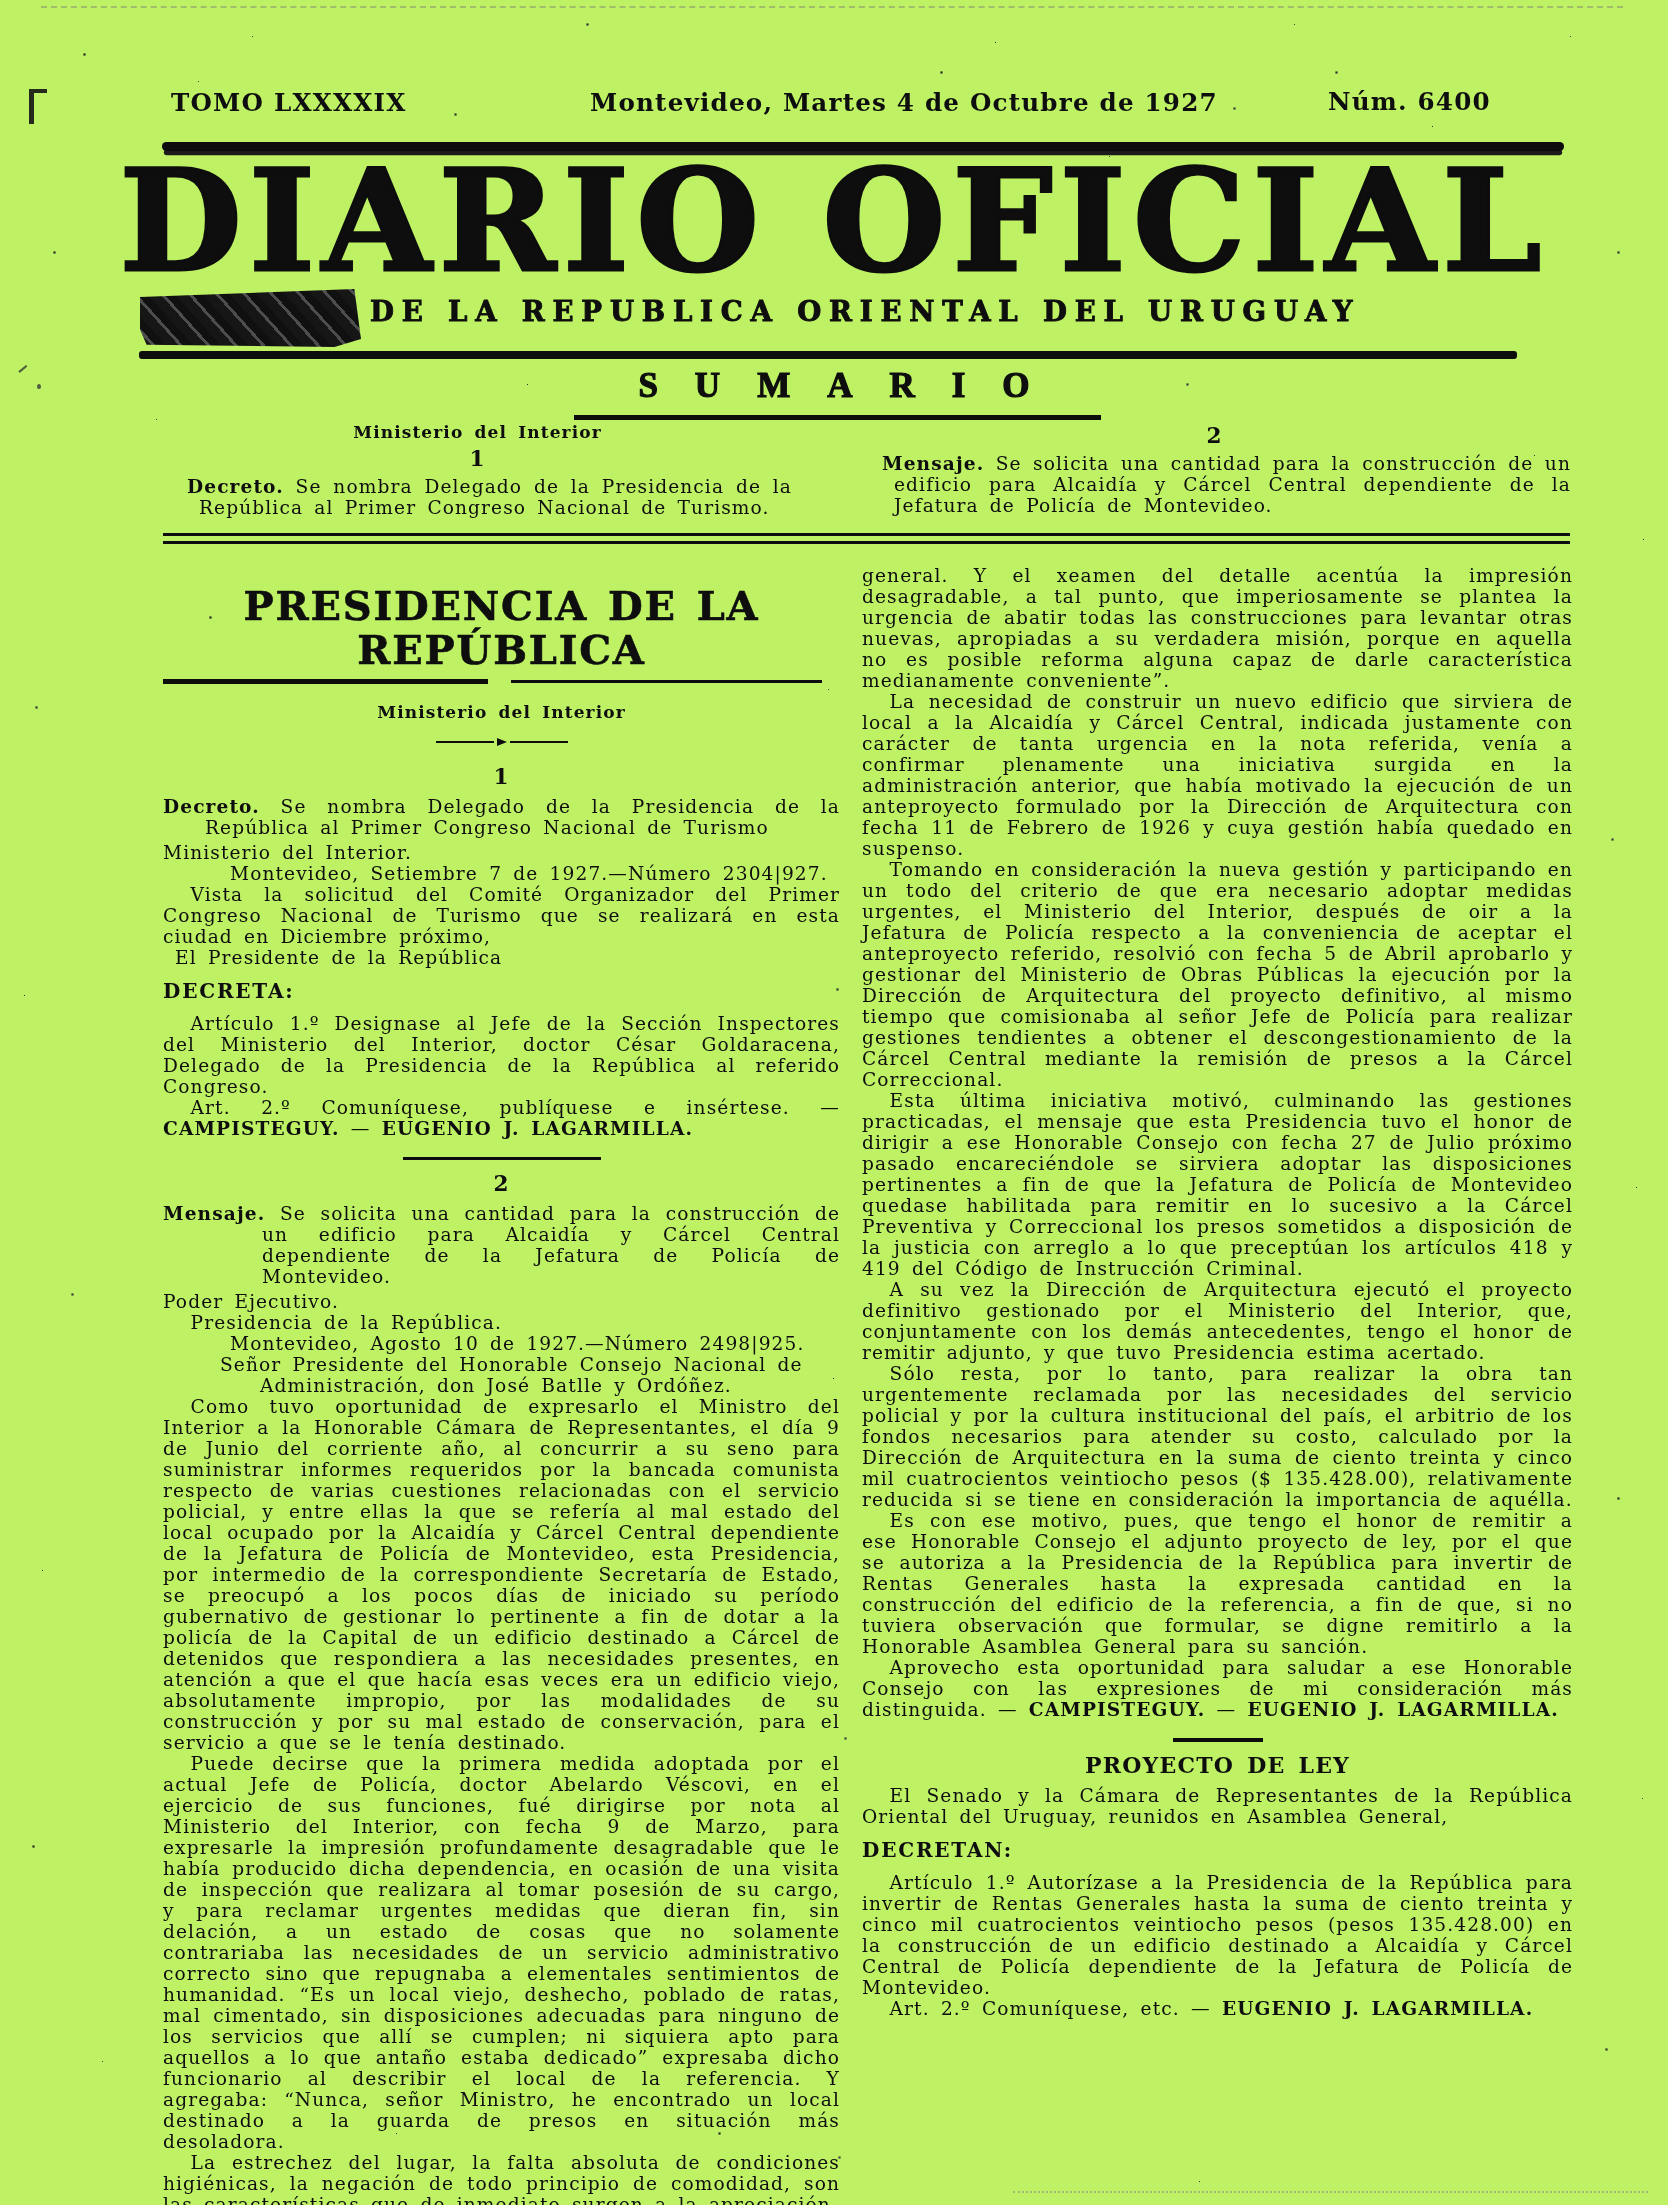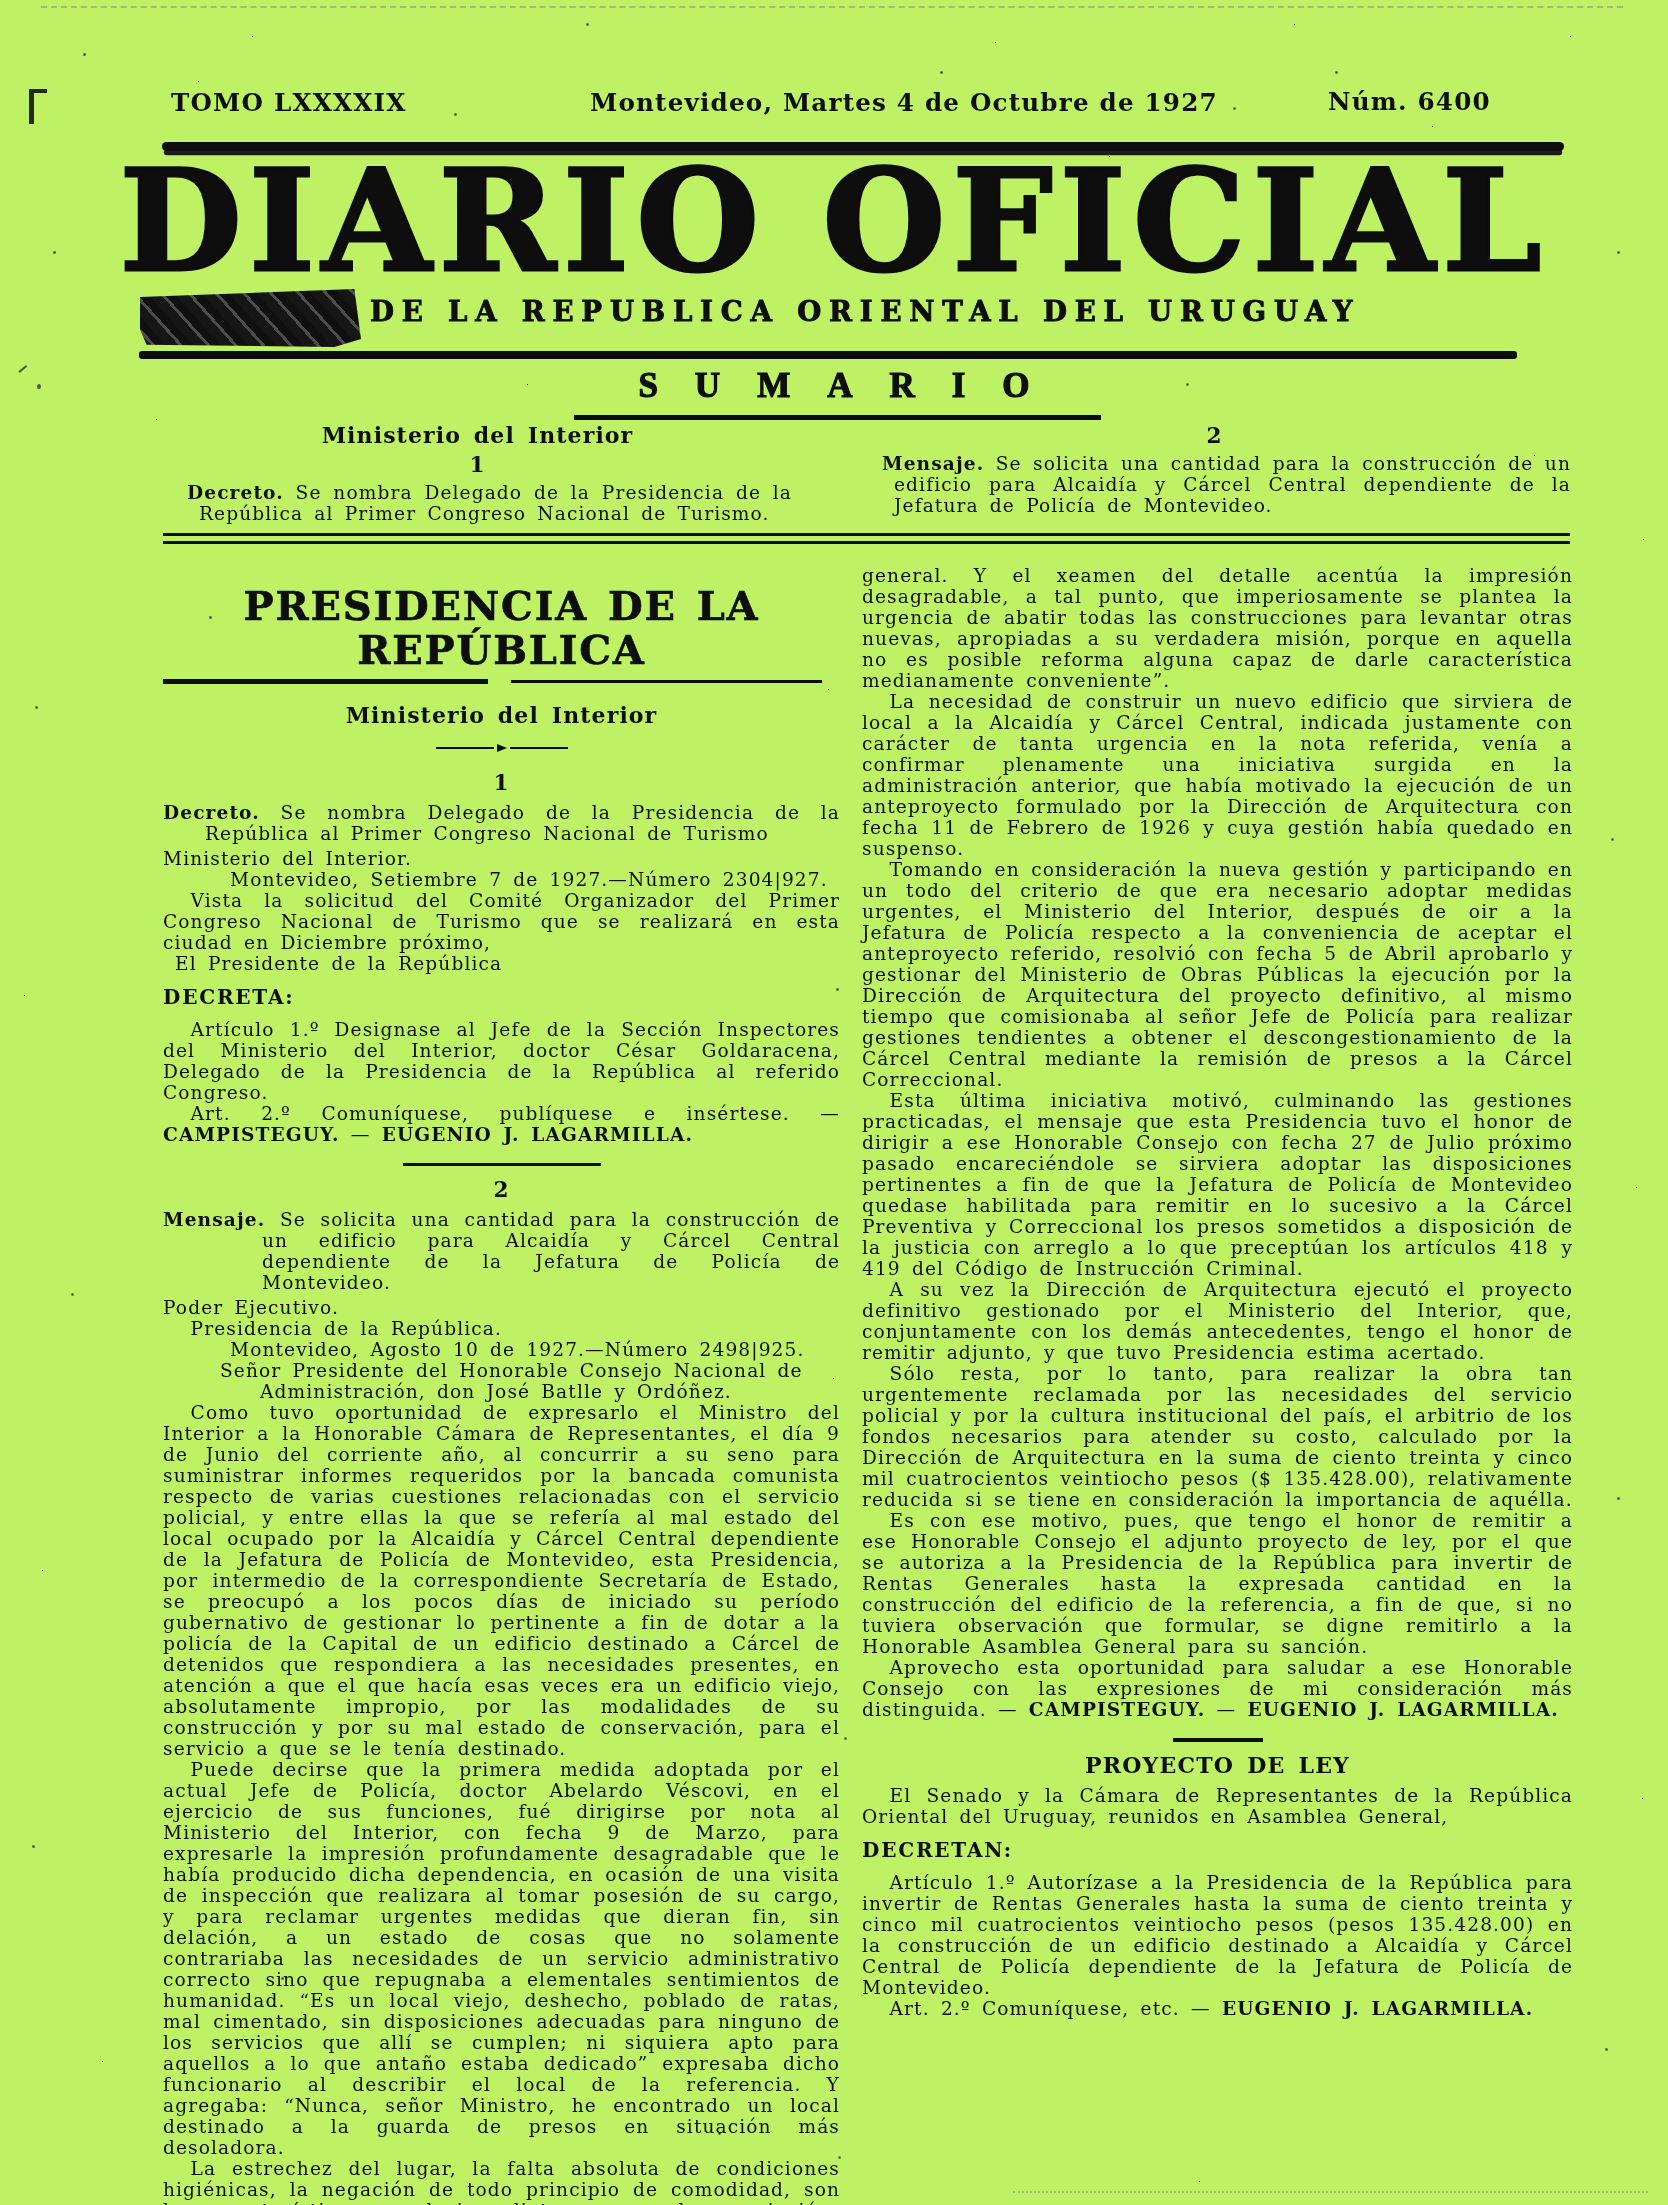--- a/index.html
+++ b/index.html
@@ -66,21 +66,21 @@
   .sum-right{left:858px;top:419px;width:713px;}
   
   .col{position:absolute;font-size:18.6px;line-height:21px;letter-spacing:1.1px;word-spacing:4.2px;}
   .col-left{left:163px;top:584px;width:677px;}
   .col-right{left:862px;top:565px;width:711px;}
   .col-heading{margin:0;text-align:center;font-weight:bold;font-size:40px;line-height:1.1;
     letter-spacing:1.8px;-webkit-text-stroke:0.6px #0d0d0d;}
   .h-underline{display:flex;gap:23px;margin:7.2px 0 18px;align-items:flex-start;}
   .h-underline .seg1{width:48%;height:4.8px;background:#0d0d0d;}
   .h-underline .seg2{width:46%;height:3px;background:#0d0d0d;margin-top:0.6px;}
-  .col-sub{text-align:center;font-weight:bold;font-size:22px;line-height:1.2;margin:0;}
+  .col-sub{text-align:center;font-weight:bold;font-size:17px;line-height:1.2;margin:0;}
   .squiggle{display:flex;align-items:center;justify-content:center;margin:15.6px auto 20.4px;}
   .sq-line{width:58px;height:1.8px;background:#0d0d0d;}
   .sq-mid{width:0;height:0;border-left:10.8px solid #0d0d0d;border-top:4.8px solid transparent;
     border-bottom:4.8px solid transparent;margin:0 3px;}
   .sec-num{text-align:center;font-weight:bold;font-size:21.6px;line-height:1;margin:9.6px 0 8.4px;}
   .sum-col .sec-num{margin:6px 0 6px;}
   .b{font-weight:bold;}
   .p{margin:0;text-align:justify;text-indent:27.6px;}
   .p.noind{text-indent:0;}
   .hang70{margin:0;text-align:justify;padding-left:42px;text-indent:-42px;}

